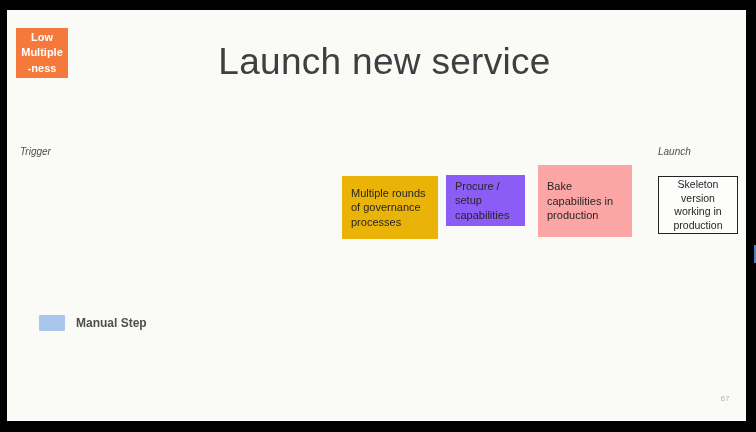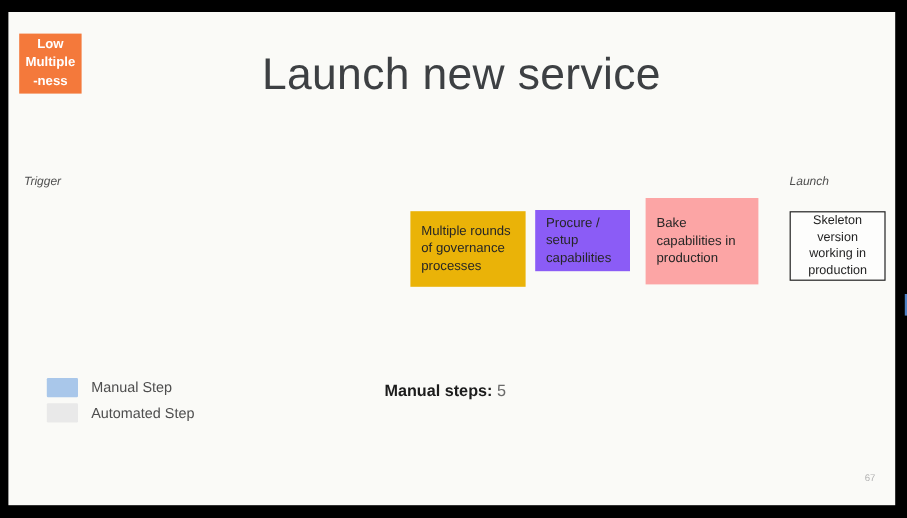--- a/index.html
+++ b/index.html
@@ -30,21 +30,21 @@
     position:absolute;background:#fdfdfc;border:1.5px solid #222;
     display:flex;align-items:center;justify-content:center;text-align:center;
     font-size:11px;line-height:14px;color:#1f1f1f;padding:3px;
   }
   .step{
     position:absolute;display:flex;align-items:center;
     font-size:11px;line-height:14.5px;color:#262626;padding:8px 9px;
   }
   .legend-row{position:absolute;left:32px;display:flex;align-items:center;}
   .legend-swatch{width:26px;height:16px;margin-right:11px;border-radius:1px;}
-  .legend-label{font-size:12px;color:#4e4e4e;}
+  .legend-label{font-size:12px;color:#4e4e4e;font-weight:bold;}
   .stats{
     position:absolute;left:254px;top:307px;width:220px;text-align:center;
     font-size:13.5px;line-height:18px;color:#6a6a6a;
   }
   .stats b{color:#1c1c1c;}
   .page-num{
     position:absolute;left:703px;top:384px;width:30px;text-align:center;
     font-size:8px;color:#b3b3b3;
   }
   .edge-sliver{position:absolute;left:754px;top:245px;width:2px;height:18px;background:#4d80c4;}
@@ -81,29 +81,21 @@
 
     <div class="flow-label" style="left:651px;width:80px;">Launch</div>
     <div class="io-box" style="left:651px;top:166px;width:80px;height:58px;font-size:10.5px;line-height:13.5px;">
       <span>Skeleton version working in production</span>
     </div>
 
     <div class="legend-row" style="top:305px;">
       <span class="legend-swatch" style="background-color: rgb(169, 199, 234);"></span>
       <span class="legend-label">Manual Step</span>
     </div>
-    <div class="legend-row" style="top:326px;">
-      <span class="legend-swatch" style="background-color: rgb(233, 233, 233);"></span>
-      <span class="legend-label">Automated Step</span>
-    </div>
 
     <div class="stats">
-      <div>
-        <b>Manual steps:</b>
-        <span>5</span>
-      </div>
     </div>
 
     <div class="page-num">67</div>
   </div>
 
   <div class="edge-sliver"></div>
 </div>
 
 </body></html>

